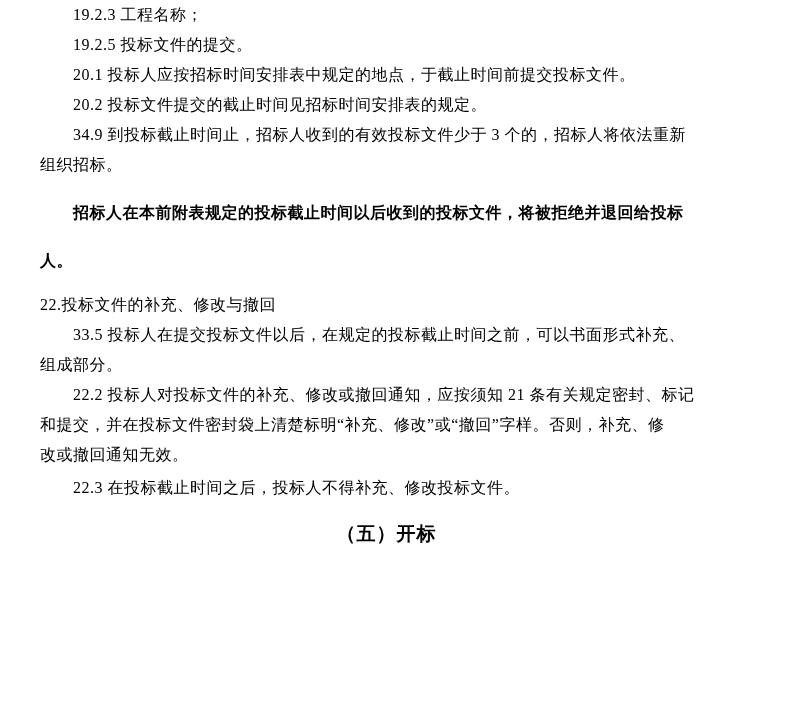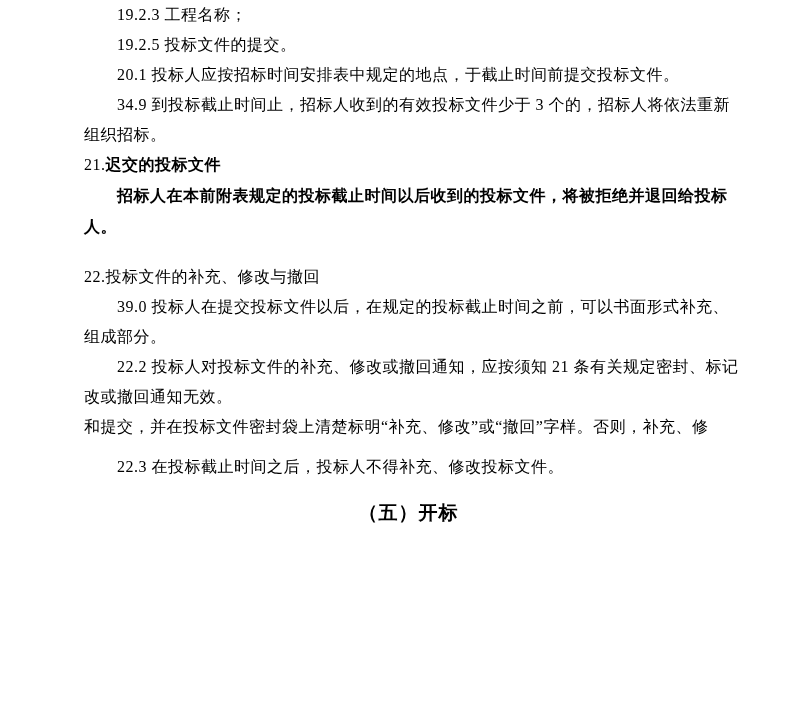--- a/index.html
+++ b/index.html
@@ -11,66 +11,64 @@
     width: 793px;
     height: 724px;
     overflow: hidden;
     font-family: "Liberation Serif", "DejaVu Serif", serif;
     color: #000000;
   }
   .doc {
     box-sizing: border-box;
     width: 793px;
     height: 724px;
-    padding: 0 60px 0 84px;
+    padding: 0 60px 0 40px;
     background: #ffffff;
   }
   .line {
     font-size: 16px;
     line-height: 30px;
     height: 30px;
     white-space: nowrap;
     letter-spacing: 0.5px;
   }
   .ind { padding-left: 33px; }
   .bold { font-weight: bold; }
-  .mt3 { margin-top: 1px; }
-  .mt2 { margin-top: 20px; }
-  .mt10 { margin-top: 10px; }
+  .mt3 { margin-top: 18px; }
+  .mt2 { margin-top: 14px; }
+  .mt10 { margin-top: 3px; }
   .section-heading {
     text-align: center;
     font-weight: bold;
     font-size: 19px;
     margin-top: 16px;
     margin-bottom: 22px;
     letter-spacing: 1px;
   }
 </style>
 </head>
 <body>
 
 <div class="doc">
 
   <div class="line ind">19.2.3 工程名称；</div>
   <div class="line ind">19.2.5 投标文件的提交。</div>
 
   <div class="line ind">20.1 投标人应按招标时间安排表中规定的地点，于截止时间前提交投标文件。</div>
+  <div class="line ind">20.2 投标文件提交的截止时间见招标时间安排表的规定。</div>
   <div class="line ind">34.9 到投标截止时间止，招标人收到的有效投标文件少于 3 个的，招标人将依法重新</div>
   <div class="line">组织招标。</div>
 
-  <div class="line">
-    <span>21.</span><span class="bold">迟交的投标文件</span>
-  </div>
   <div class="line ind bold mt3">招标人在本前附表规定的投标截止时间以后收到的投标文件，将被拒绝并退回给投标</div>
   <div class="line bold mt3">人。</div>
 
   <div class="line mt2">22.投标文件的补充、修改与撤回</div>
-  <div class="line ind">39.0 投标人在提交投标文件以后，在规定的投标截止时间之前，可以书面形式补充、</div>
+  <div class="line ind">33.5 投标人在提交投标文件以后，在规定的投标截止时间之前，可以书面形式补充、</div>
   <div class="line">组成部分。</div>
   <div class="line ind">22.2 投标人对投标文件的补充、修改或撤回通知，应按须知 21 条有关规定密封、标记</div>
+  <div class="line">和提交，并在投标文件密封袋上清楚标明“补充、修改”或“撤回”字样。否则，补充、修</div>
   <div class="line">改或撤回通知无效。</div>
-  <div class="line">和提交，并在投标文件密封袋上清楚标明“补充、修改”或“撤回”字样。否则，补充、修</div>
   <div class="line ind mt10">22.3 在投标截止时间之后，投标人不得补充、修改投标文件。</div>
 
   <div class="line section-heading">（五）开标</div>
 
 
 </div>
 
 </body></html>

